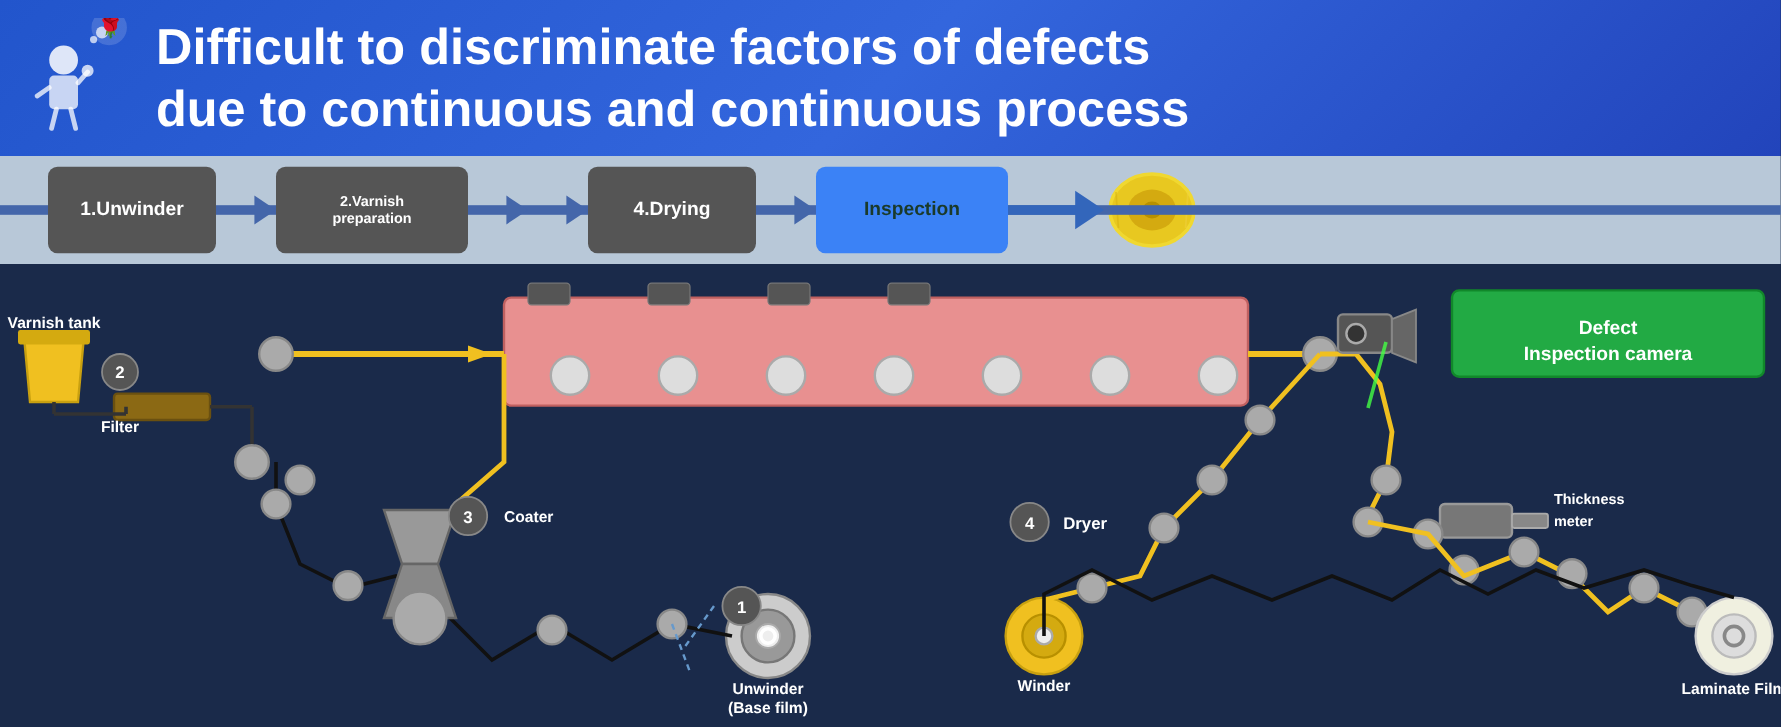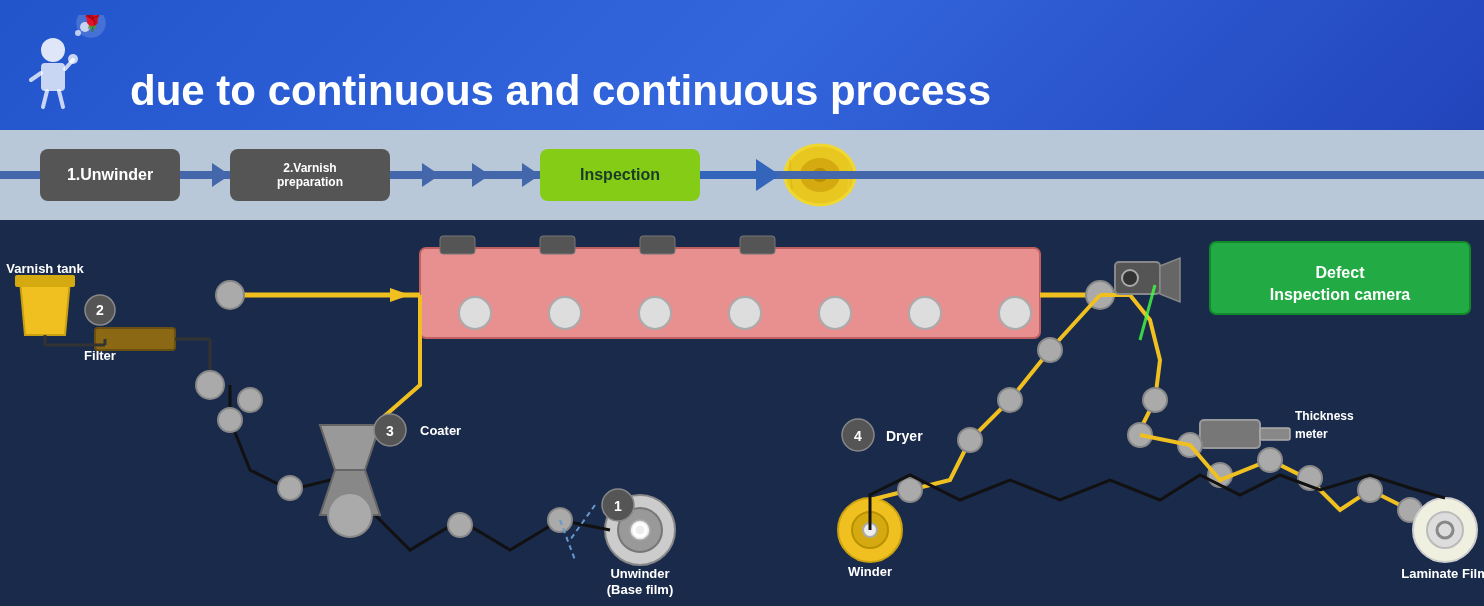--- a/index.html
+++ b/index.html
@@ -52,25 +52,25 @@
       font-size: 16px;
       font-weight: bold;
       padding: 12px 22px;
       border-radius: 8px;
       text-align: center;
       position: relative;
       display: flex;
       align-items: center;
       justify-content: center;
       min-width: 140px;
-      height: 52px;
+      height: 72px;
       z-index: 2;
     }
     .process-step.inspection {
-      background: #84cc16;
+      background: #3b82f6;
       color: #1a3a2a;
       min-width: 160px;
     }
     .process-arrow {
       width: 50px;
       height: 20px;
       position: relative;
       flex-shrink: 0;
       display: flex;
       align-items: center;
@@ -143,40 +143,43 @@
       <line x1="18" y1="58" x2="8" y2="65" stroke="white" stroke-width="4" stroke-linecap="round" opacity="0.75"></line>
       <line x1="42" y1="54" x2="50" y2="45" stroke="white" stroke-width="4" stroke-linecap="round" opacity="0.75"></line>
 
       <circle cx="50" cy="44" r="5" fill="white" opacity="0.75"></circle>
 
       <line x1="24" y1="76" x2="20" y2="92" stroke="white" stroke-width="4" stroke-linecap="round" opacity="0.75"></line>
       <line x1="36" y1="76" x2="40" y2="92" stroke="white" stroke-width="4" stroke-linecap="round" opacity="0.75"></line>
     </svg>
   </div>
   <div class="header-title">
-    <br>
+    <span>Difficult to discriminate factors of defects</span><br>
     <span>due to continuous and continuous process</span>
   </div>
 </div>
 
 <div class="process-bar">
 
   <div style="position:absolute; left:0; right:0; top:50%; height:8px; background:#4466aa; transform:translateY(-50%); z-index:0;"></div>
 
   <div style="width:30px; flex-shrink:0;"></div>
 
   <div class="process-step">
     <span>1.Unwinder</span>
   </div>
   <div class="process-arrow"></div>
   <div class="process-step" style="min-width:160px;">
     <span style="font-size:12px;">2.Varnish<br>preparation</span>
   </div>
   <div class="process-arrow"></div>
   <div class="process-arrow"></div>
+  <div class="process-step">
+    <span>4.Drying</span>
+  </div>
   <div class="process-arrow"></div>
   <div class="process-step inspection">
     <span>Inspection</span>
   </div>
   <div class="process-arrow big"></div>
 
   <div class="roll-icon">
     <svg viewBox="0 0 80 70" width="80" height="70">
 
       <ellipse cx="40" cy="35" rx="35" ry="30" fill="#e8c820"></ellipse>

